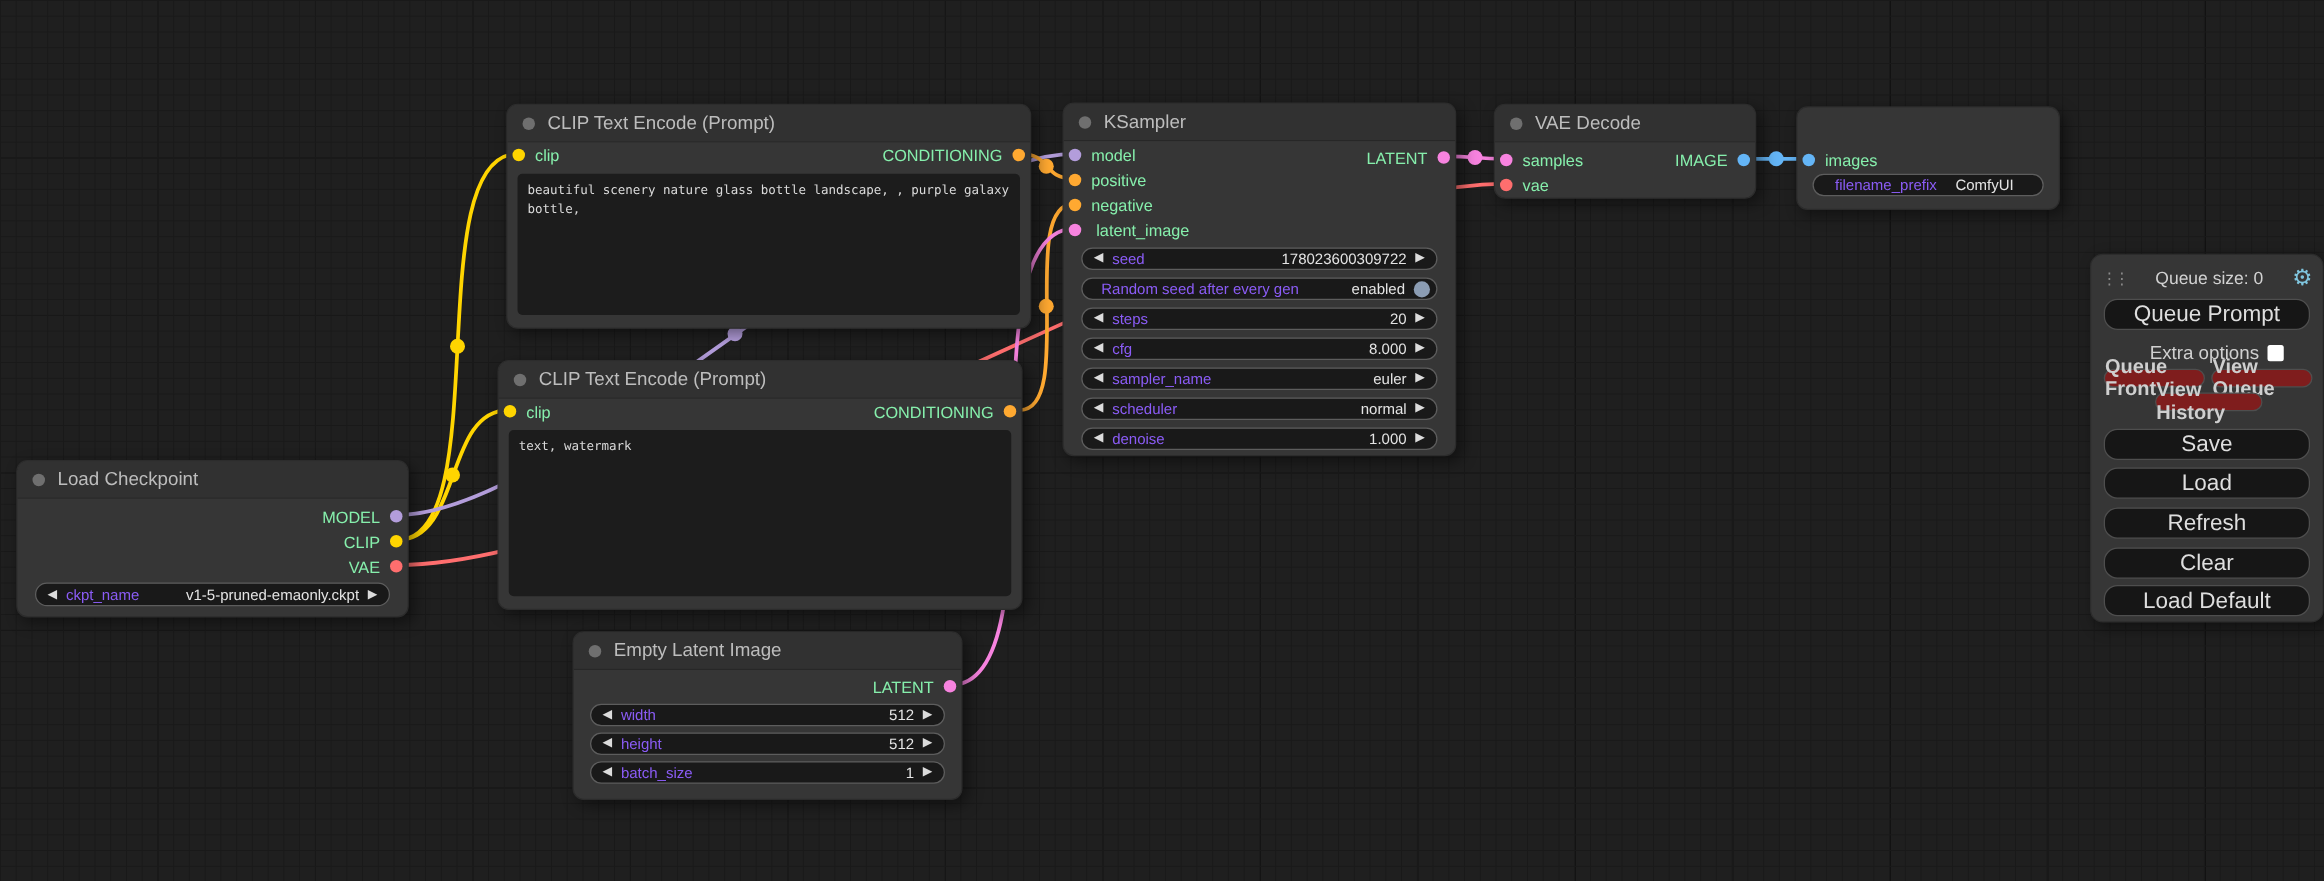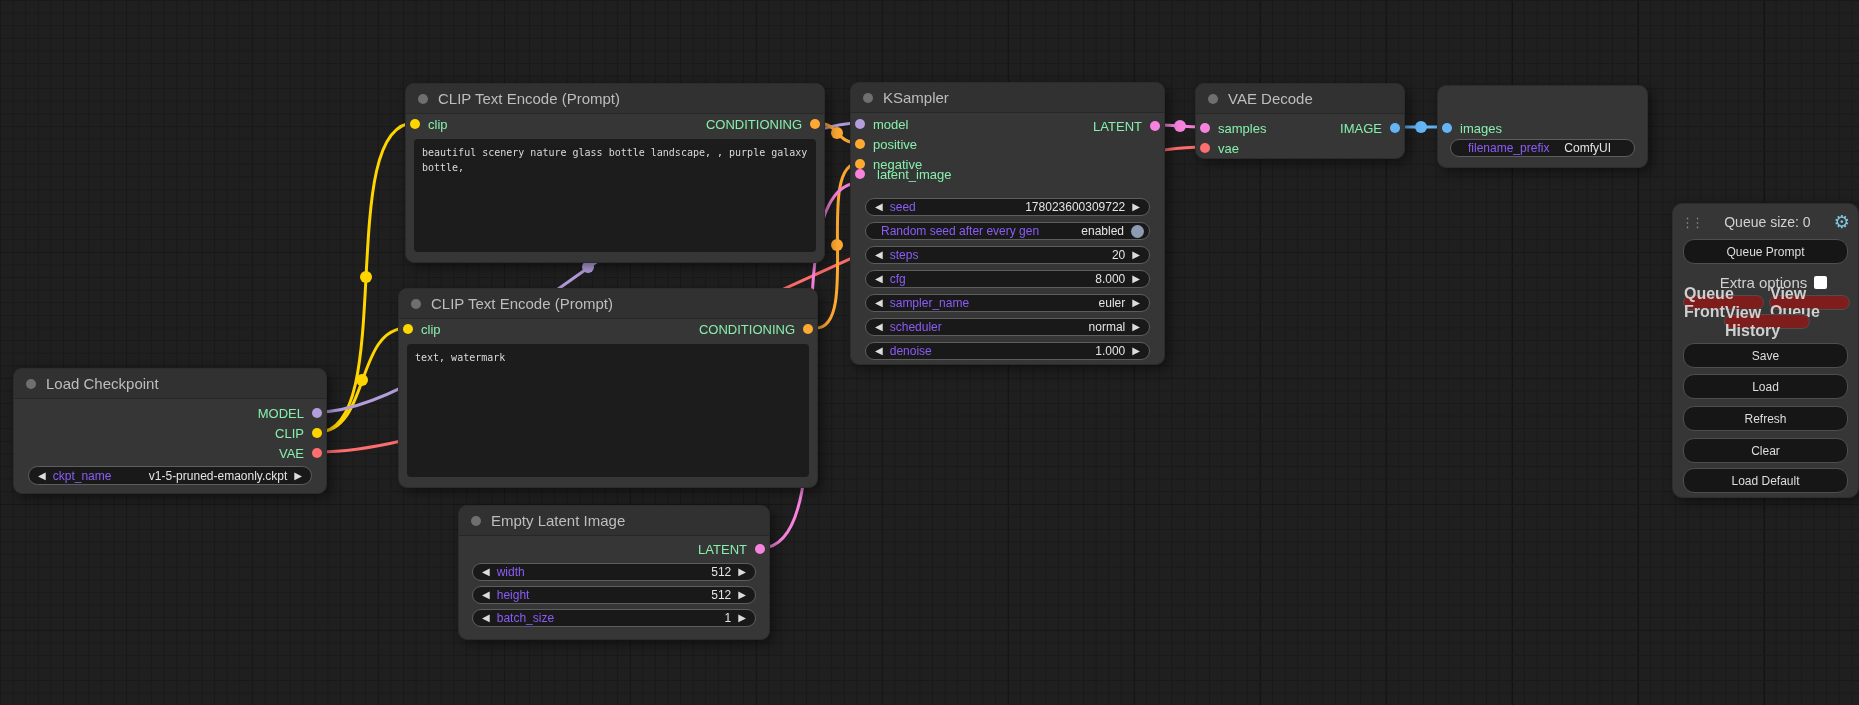--- a/index.html
+++ b/index.html
@@ -60,21 +60,21 @@
     background:#363636; border:1px solid #2c2c2c; border-radius:10px;
     box-shadow:4px 4px 12px rgba(0,0,0,.45);
   }
   .qheader { position:absolute; top:8px; left:8px; right:8px; height:20px; display:flex; align-items:center; }
   .qsize { flex:1; text-align:center; font-size:14px; color:#d2d2d2; }
   .handle { color:#8a8a8a; font-size:13px; letter-spacing:-3px; cursor:grab; }
   .gear { color:#7fc5de; font-size:18px; line-height:1; cursor:pointer; }
   .qbtn {
     position:absolute; left:10px; right:10px; height:25px;
     background:#161616; border:1px solid #4e4e4e; border-radius:11px;
-    color:#dedede; font-size:12px; display:flex; align-items:center; justify-content:center;
+    color:#dedede; font-size:18px; display:flex; align-items:center; justify-content:center;
     cursor:pointer; font-family:"Liberation Sans", sans-serif;
   }
   .qsmall {
     position:absolute; height:15px; background:#7f1d1d; border:1px solid #4e4e4e;
     border-radius:8px; color:#cfcfcf; font-size:16px;
     display:flex; align-items:center; justify-content:center; cursor:pointer;font-weight:bold;
   }
   .extra { position:absolute; top:70px; left:4px; right:0; display:flex; align-items:center; justify-content:center; gap:7px; font-size:15px; color:#d0d0d0;padding-left:12px; }
   .checkbox { width:13px; height:13px; background:#ffffff; border-radius:2px; cursor:pointer; }
 </style>
@@ -171,21 +171,21 @@
       <span>model</span>
   </div>
   <div class="port in" style="top:53px;">
     <span class="pdot d-cond"></span>
       <span>positive</span>
   </div>
   <div class="port in" style="top:73px;">
     <span class="pdot d-cond"></span>
       <span>negative</span>
   </div>
-  <div class="port in" style="top:83px;gap:12px;">
+  <div class="port in" style="top:93px;gap:12px;">
     <span class="pdot d-latent"></span>
       <span>latent_image</span>
   </div>
   <div class="port out" style="top:35px;">
     <span>LATENT</span>
       <span class="pdot d-latent"></span>
   </div>
   <div class="widget" style="left:14px; right:14px; top:115px;">
     <span class="arr">◀</span>
     <span class="lbl">seed</span>

